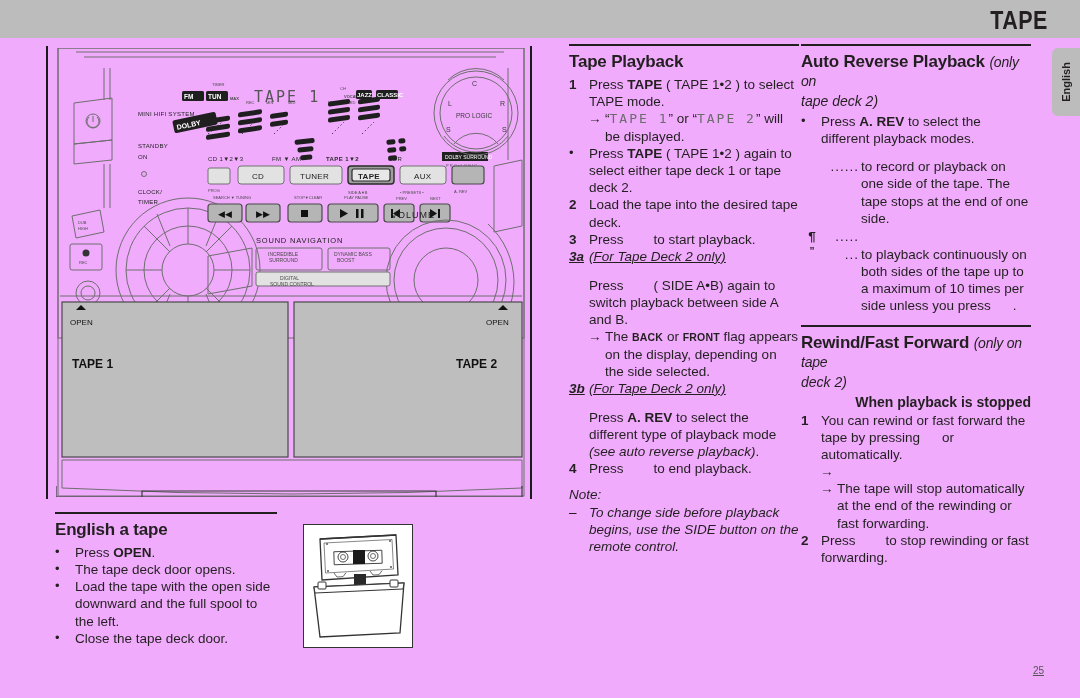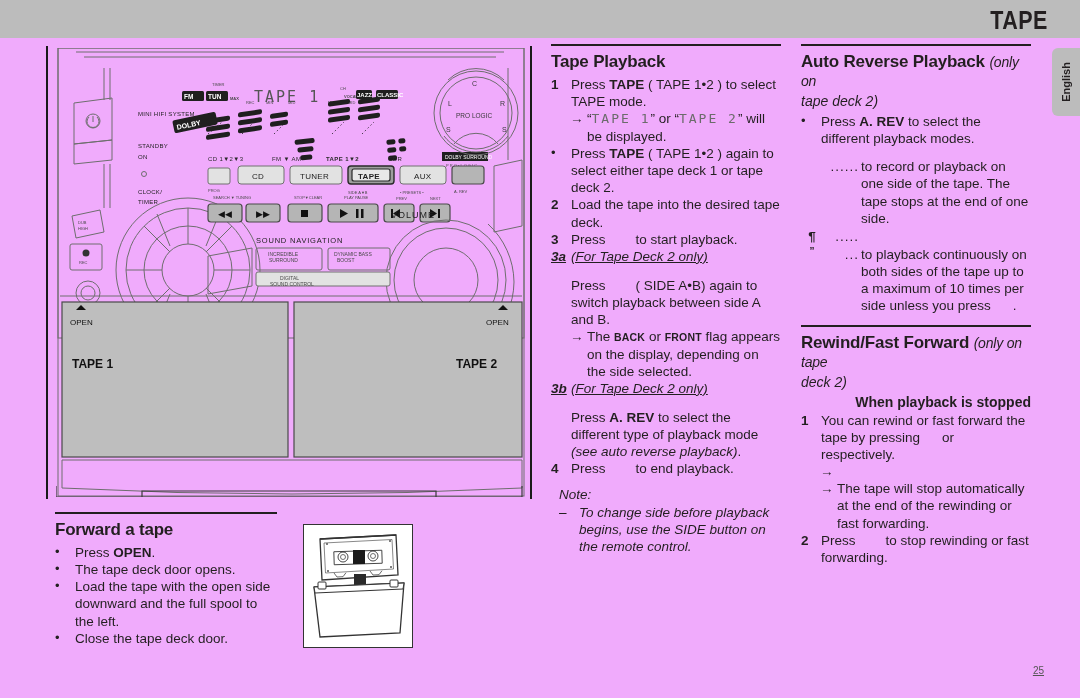--- a/index.html
+++ b/index.html
@@ -53,21 +53,21 @@
     position: absolute; left: 46px; top: 46px;
     width: 2px; height: 453px; background: #1a1a1a;
   }
   .mid-rule {
     position: absolute; left: 530px; top: 46px;
     width: 2px; height: 453px; background: #1a1a1a;
   }
 
   
   .col { position: absolute; }
-  .col-mid { left: 551px; top: 44px; width: 230px; }
+  .col-mid { left: 569px; top: 44px; width: 230px; }
   .col-right { left: 801px; top: 44px; width: 230px; }
 
   .rule { height: 2px; background: #231f20; width: 100%; }
 
   h2.sec {
     font-size: 17px; font-weight: bold;
     color: #231f20; margin: 6px 0 5px 0;
     letter-spacing: -0.2px;
     line-height: 1.12;
   }
@@ -118,21 +118,21 @@
   .smallcaps { font-size: 10.5px; font-weight: bold; letter-spacing: 0.2px; }
   .lcdfont {
     font-family: "DejaVu Sans Mono", monospace;
     letter-spacing: 2px; color: #6b6b6b; font-size: 13px;
   }
   .gap { display: inline-block; width: 30px; }
   .gap-s { display: inline-block; width: 22px; }
 
   .note-block {
     margin-top: 9px; font-style: italic;
-    font-size: 13.5px; line-height: 1.27; color: #231f20; margin-left: 8px;
+    font-size: 13.5px; line-height: 1.27; color: #231f20;
   }
 
   .dots { letter-spacing: 1px; }
 
   
   .ar-row {
     display: grid;
     grid-template-columns: 22px 34px 1fr;
     column-gap: 2px;
     font-size: 13.5px; line-height: 1.27; color: #231f20;
@@ -554,21 +554,21 @@
 
     <div style="height:10px"></div>
     <div class="rule"></div>
 
     <h2 class="sec"><span>Rewind/Fast Forward</span> <span class="qual">(only on tape</span></h2>
     <div class="qual-line">deck 2)</div>
     <h3 class="sub">When playback is stopped</h3>
 
     <div class="li">
       <span class="mk">1</span>
-      <span class="tx"><span>You can rewind or fast forward the tape by pressing</span><span class="gap-s"></span><span>or</span><span class="gap-s"></span><span>respectively.</span></span>
+      <span class="tx"><span>You can rewind or fast forward the tape by pressing</span><span class="gap-s"></span><span>or</span><span class="gap-s"></span><span>automatically.</span></span>
     </div>
 
     <div class="li-arrow">
       <span class="pad"></span>
       <span class="ar">→</span>
     </div>
 
     <div class="li-arrow">
       <span class="pad"></span>
       <span class="ar">→</span>
@@ -576,21 +576,21 @@
     </div>
 
     <div class="li">
       <span class="mk">2</span>
       <span class="tx"><span>Press</span><span class="gap"></span><span>to stop rewinding or fast forwarding.</span></span>
     </div>
   </div>
 
   <div class="sec-loading">
     <div class="rule"></div>
-    <h2 class="sec">Forward a tape</h2>
+    <h2 class="sec">English a tape</h2>
 
     <div class="li">
       <span class="mk dot">•</span>
       <span class="tx"><span>Press </span><b>OPEN</b><span>.</span></span>
     </div>
     <div class="li">
       <span class="mk dot">•</span>
       <span class="tx">The tape deck door opens.</span>
     </div>
     <div class="li">

